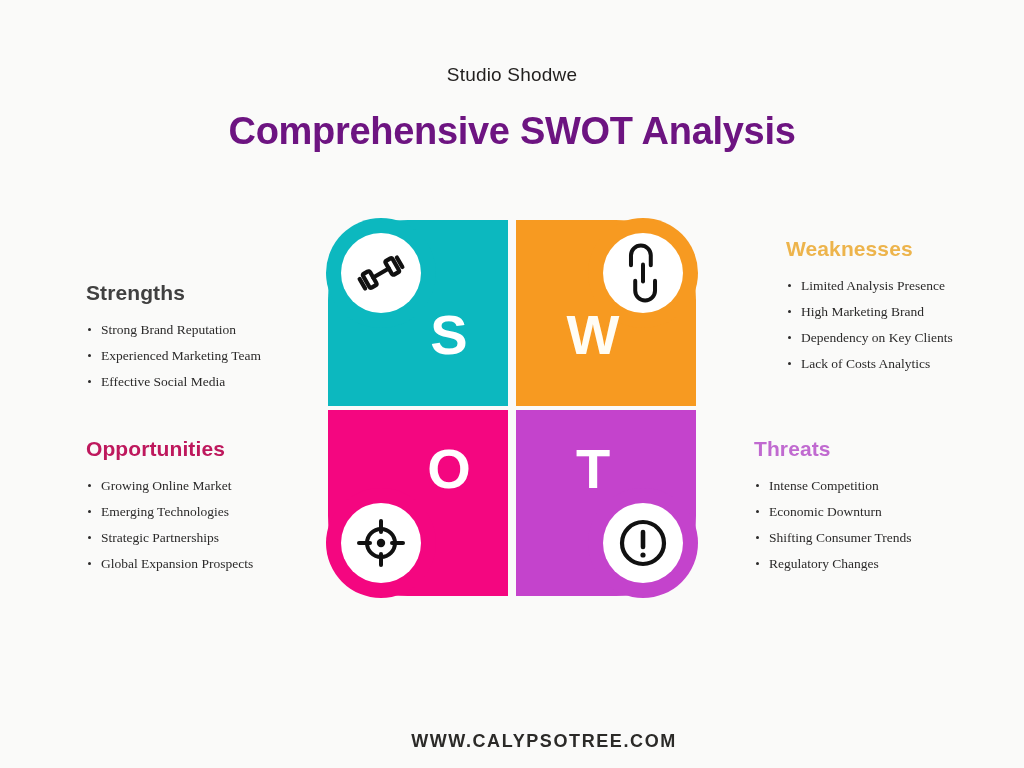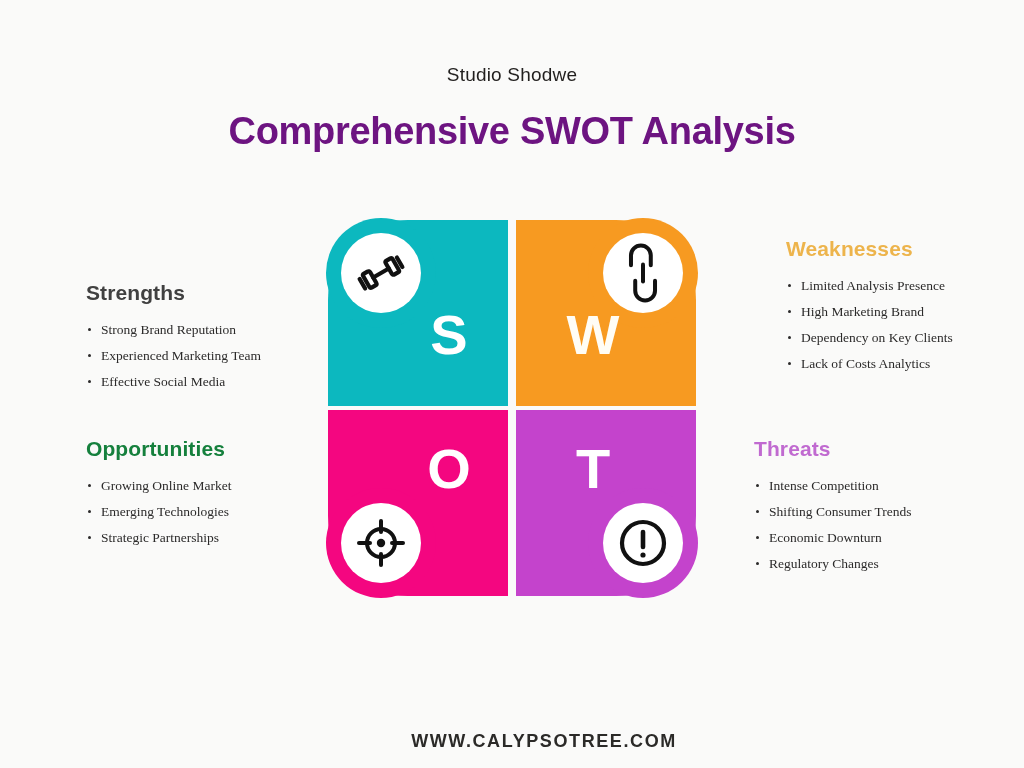--- a/index.html
+++ b/index.html
@@ -51,21 +51,21 @@
 
   .block-heading {
     font-size: 21px;
     font-weight: 700;
     line-height: 26px;
     margin: 0 0 16px 0;
     letter-spacing: 0.1px;
   }
   #block-strengths     .block-heading { color: #404040; margin-top: 44px; }
   #block-weaknesses    .block-heading { color: #edb44c; }
-  #block-opportunities .block-heading { color: #15803d; }
+  #block-opportunities .block-heading { color: #be185d; }
   #block-threats       .block-heading { color: #c06ad0; }
 
   .bullet-list {
     list-style: none;
     margin: 0;
     padding: 0;
     font-family: Liberation Serif, serif;
   }
   .bullet-list li {
     position: relative;
@@ -141,29 +141,30 @@
     <li>Lack of Costs Analytics</li>
   </ul>
 </div>
 
 <div class="side-block" id="block-opportunities">
   <div class="block-heading">Opportunities</div>
   <ul class="bullet-list">
     <li>Growing Online Market</li>
     <li>Emerging Technologies</li>
     <li>Strategic Partnerships</li>
+    <li>Global Expansion Prospects</li>
   </ul>
 </div>
 
 <div class="side-block" id="block-threats">
   <div class="block-heading">Threats</div>
   <ul class="bullet-list">
     <li>Intense Competition</li>
+    <li>Economic Downturn</li>
     <li>Shifting Consumer Trends</li>
-    <li>Economic Downturn</li>
     <li>Regulatory Changes</li>
   </ul>
 </div>
 
 <div id="swot-diagram">
 <svg viewBox="0 0 400 396" xmlns="http://www.w3.org/2000/svg">
 
   <g>
 
     <path d="M 196,196 L 196,10 Q 196,10 160,10 L 96,10 Q 16,10 16,90 L 16,196 Z" fill="#0cb8bf"></path>

